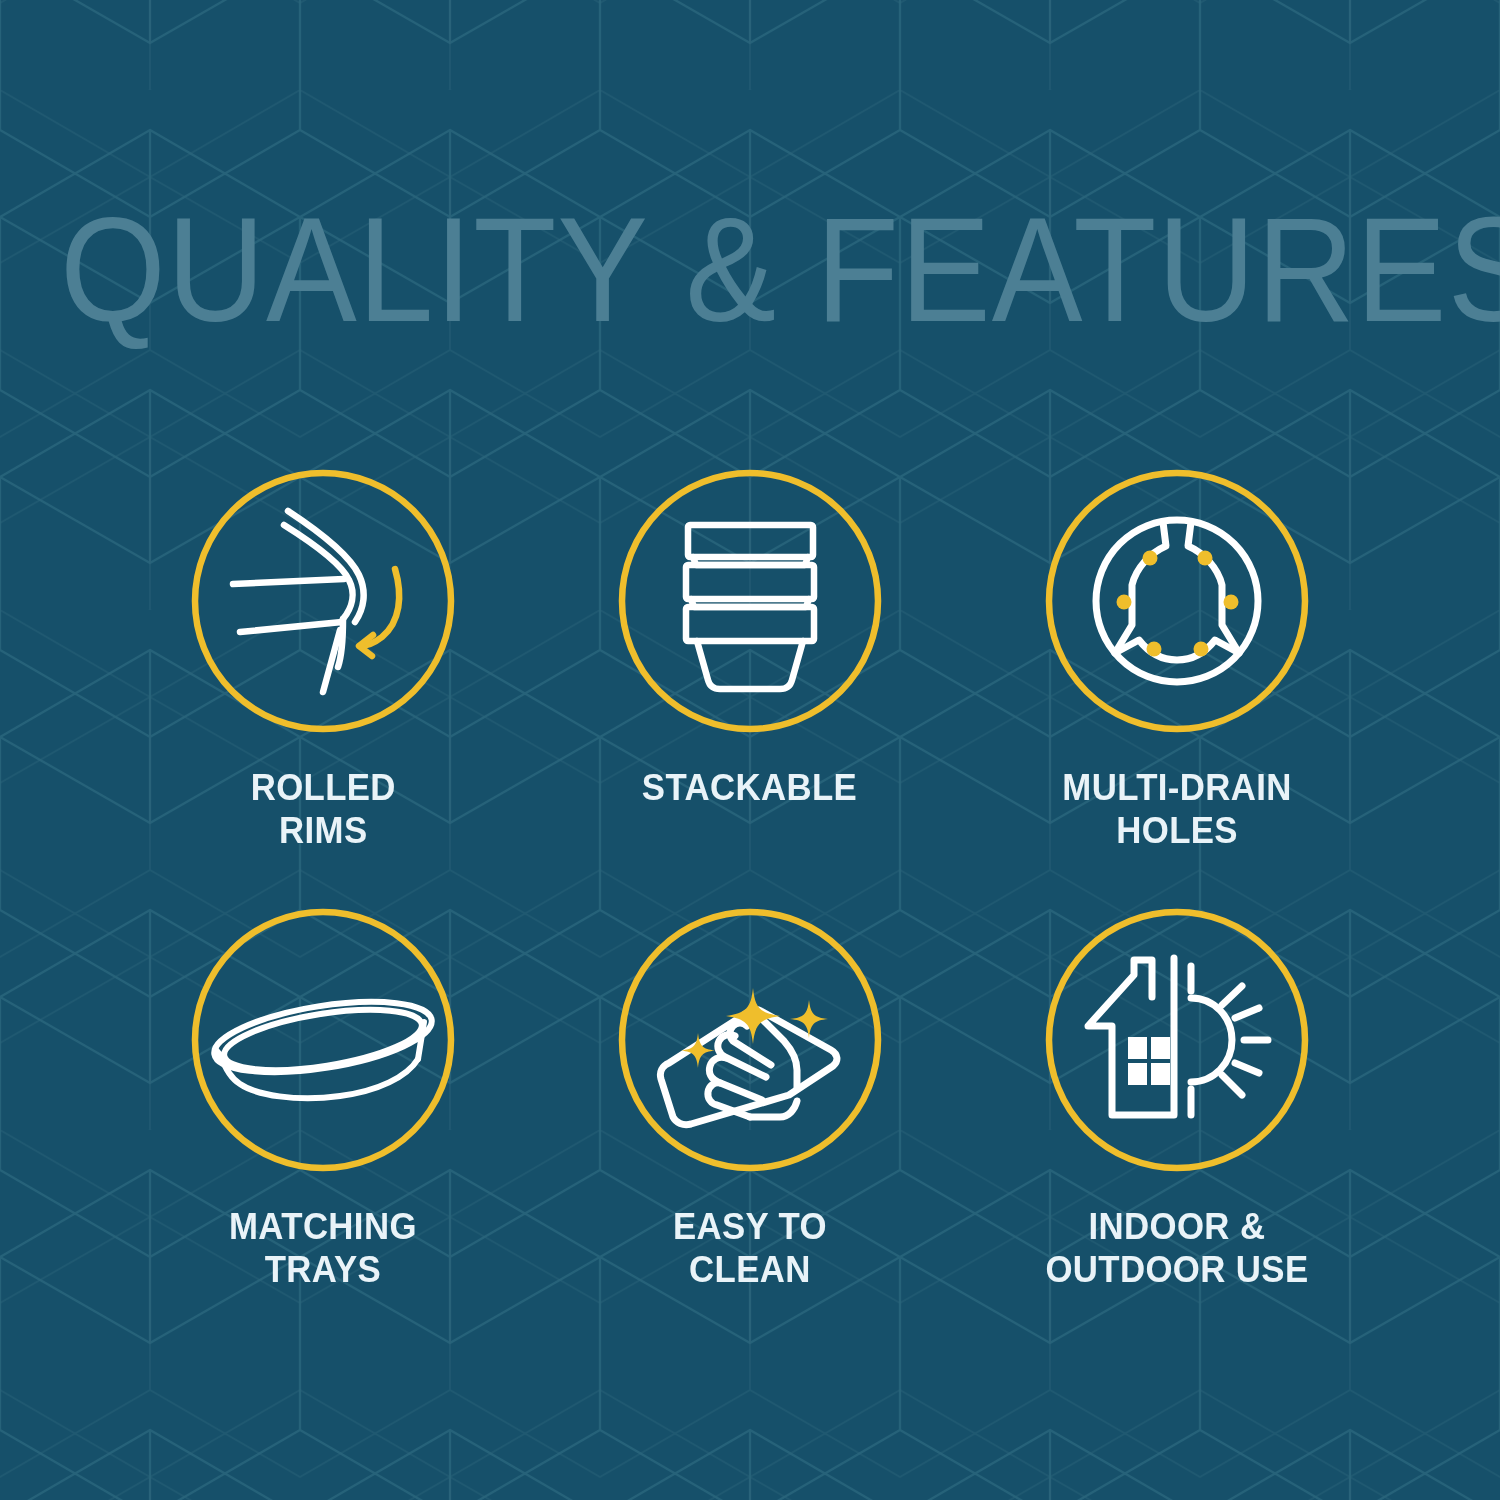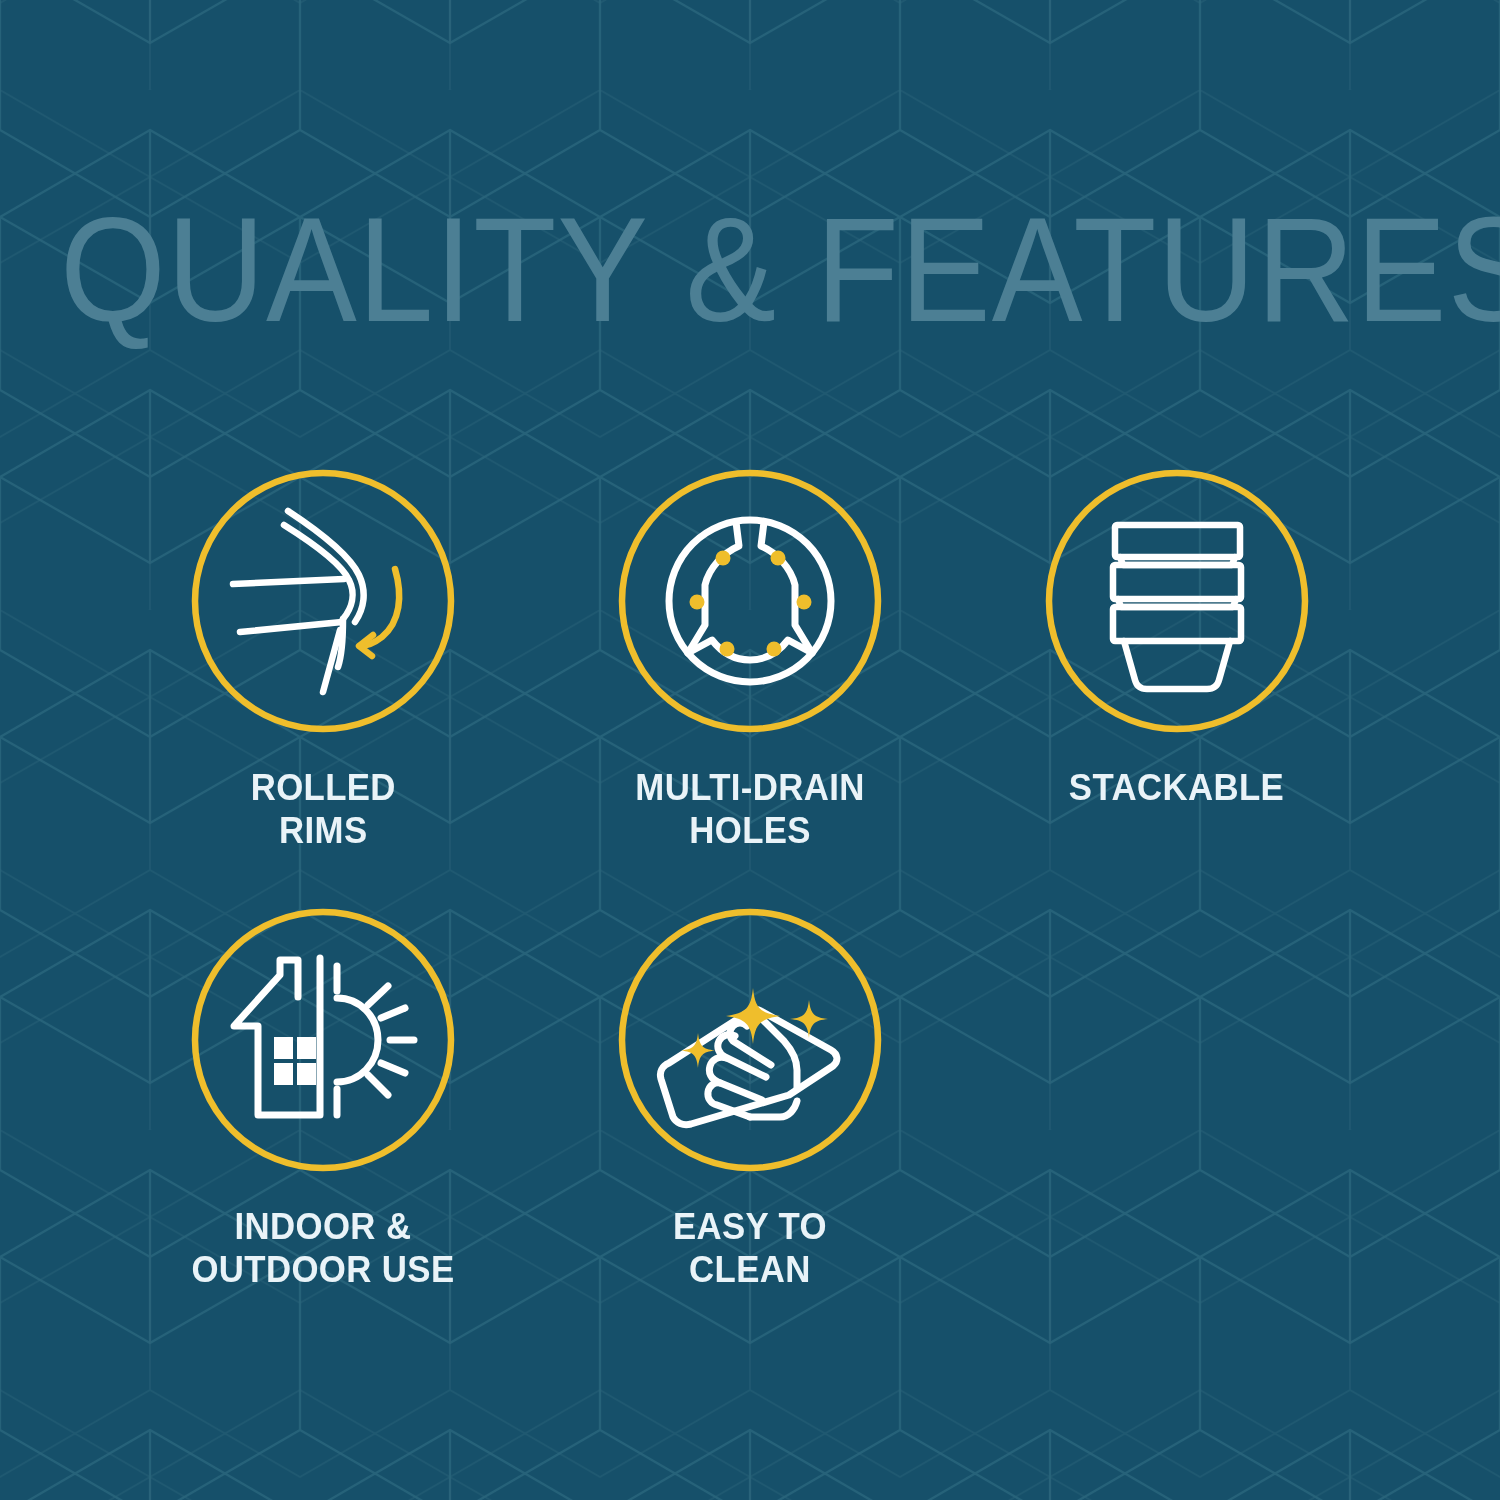--- a/index.html
+++ b/index.html
@@ -139,20 +139,37 @@
         </svg>
       </div>
       <div class="feature-label">ROLLED
 RIMS</div>
     </div>
 
     <div class="feature">
       <div class="badge">
         <svg viewBox="0 0 262 262" xmlns="http://www.w3.org/2000/svg">
           <circle cx="131" cy="131" r="128" fill="none" stroke="#efbe2c" stroke-width="6.5"></circle>
+          <g fill="none" stroke="#ffffff" stroke-width="6.5" stroke-linecap="round" stroke-linejoin="round">
+            <rect x="69" y="55" width="125" height="32" rx="2"></rect>
+            <path d="M74 87 L77 95 L186 95 L189 87"></path>
+            <rect x="67" y="95" width="128" height="34" rx="2"></rect>
+            <path d="M72 129 L75 137 L187 137 L190 129"></path>
+            <rect x="67" y="137" width="128" height="34" rx="2"></rect>
+            <path d="M78 171 L89 210 C90.5 216 95 219 101 219 L161 219 C167 219 171.5 216 173 210 L184 171"></path>
+          </g>
+        </svg>
+      </div>
+      <div class="feature-label">STACKABLE</div>
+    </div>
+
+    <div class="feature">
+      <div class="badge">
+        <svg viewBox="0 0 262 262" xmlns="http://www.w3.org/2000/svg">
+          <circle cx="131" cy="131" r="128" fill="none" stroke="#efbe2c" stroke-width="6.5"></circle>
           <g fill="none" stroke="#ffffff" stroke-width="7" stroke-linecap="round" stroke-linejoin="round">
             <circle cx="131" cy="131" r="81"></circle>
             <path d="M117 52 L120 76 C104 83 90 98 86 115 L86 155 L69 183"></path>
             <path d="M145 52 L142 76 C158 83 172 98 176 115 L176 155 L193 183"></path>
             <path d="M69 183 L93 170 C103 183 116 190 131 190 C146 190 159 183 169 170 L193 183"></path>
           </g>
           <g fill="#efbe2c" stroke="none">
             <circle cx="104" cy="88" r="7.5"></circle>
             <circle cx="159" cy="88" r="7.5"></circle>
             <circle cx="78" cy="132" r="7.5"></circle>
@@ -163,33 +180,58 @@
         </svg>
       </div>
       <div class="feature-label">MULTI-DRAIN
 HOLES</div>
     </div>
 
     <div class="feature">
       <div class="badge">
         <svg viewBox="0 0 262 262" xmlns="http://www.w3.org/2000/svg">
           <circle cx="131" cy="131" r="128" fill="none" stroke="#efbe2c" stroke-width="6.5"></circle>
-          <g fill="none" stroke="#ffffff" stroke-width="6.5" stroke-linecap="round" stroke-linejoin="round">
-            <rect x="69" y="55" width="125" height="32" rx="2"></rect>
-            <path d="M74 87 L77 95 L186 95 L189 87"></path>
-            <rect x="67" y="95" width="128" height="34" rx="2"></rect>
-            <path d="M72 129 L75 137 L187 137 L190 129"></path>
-            <rect x="67" y="137" width="128" height="34" rx="2"></rect>
-            <path d="M78 171 L89 210 C90.5 216 95 219 101 219 L161 219 C167 219 171.5 216 173 210 L184 171"></path>
-          </g>
-        </svg>
-      </div>
-      <div class="feature-label">STACKABLE</div>
-    </div>
-
+          <g fill="none" stroke="#ffffff" stroke-width="6" stroke-linecap="round" stroke-linejoin="round">
+            <ellipse cx="131" cy="128" rx="110" ry="31" transform="rotate(-9 131 128)"></ellipse>
+            <ellipse cx="131" cy="131" rx="100" ry="26" transform="rotate(-9 131 131)"></ellipse>
+            <path d="M29 147 C34 162 40 170 48 175 C64 186 104 193 148 187 C186 182 215 168 226 150"></path>
+            <path d="M24 141 L29 147"></path>
+            <path d="M232 113 L226 150"></path>
+          </g>
+        </svg>
+      </div>
+      <div class="feature-label">MATCHING
+TRAYS</div>
+    </div>
+
+    <div class="feature">
+      <div class="badge">
+        <svg viewBox="0 0 262 262" xmlns="http://www.w3.org/2000/svg">
+          <circle cx="131" cy="131" r="128" fill="none" stroke="#efbe2c" stroke-width="6.5"></circle>
+          <g fill="none" stroke="#ffffff" stroke-width="7" stroke-linecap="round" stroke-linejoin="round">
+            <path d="M142 102 L212 141 C219 145 220 152 214 157 L170 186 L72 215 C64 217 57 214 54 208 L42 170 C40 163 43 157 50 154 L128 104 C133 101 137 99 142 102 Z"></path>
+          </g>
+          <g fill="none" stroke="#ffffff" stroke-width="7" stroke-linecap="round" stroke-linejoin="round">
+            <path d="M116 127 C110 124 103 126 100 132 C97 138 100 145 106 148 L147 168"></path>
+            <path d="M107 149 C100 147 93 150 91 157 C89 164 92 170 99 173 L143 191"></path>
+            <path d="M101 174 C95 173 90 177 89 183 C88 189 92 195 98 196 L131 208"></path>
+            <path d="M128 117 C124 113 118 113 114 117 C110 121 110 128 114 132 L152 156"></path>
+            <path d="M139 106 L165 132 C172 140 178 151 178 161 L178 179"></path>
+            <path d="M131 208 L161 208 C170 208 176 200 178 192"></path>
+          </g>
+          <g fill="#efbe2c" stroke="none">
+            <path d="M134 79 C136 99 141 104 161 107 C141 110 136 115 134 135 C132 115 127 110 107 107 C127 104 132 99 134 79 Z"></path>
+            <path d="M190 91 C191.6 105 195 108.6 209 110 C195 111.4 191.6 115 190 129 C188.4 115 185 111.4 171 110 C185 108.6 188.4 105 190 91 Z"></path>
+            <path d="M79 124 C80.4 137 83.5 140 96 141.5 C83.5 143 80.4 146 79 159 C77.6 146 74.5 143 62 141.5 C74.5 140 77.6 137 79 124 Z"></path>
+          </g>
+        </svg>
+      </div>
+      <div class="feature-label">EASY TO
+CLEAN</div>
+    </div>
 
     <div class="feature">
       <div class="badge">
         <svg viewBox="0 0 262 262" xmlns="http://www.w3.org/2000/svg">
           <circle cx="131" cy="131" r="128" fill="none" stroke="#efbe2c" stroke-width="6.5"></circle>
           <g fill="none" stroke="#ffffff" stroke-width="7" stroke-linecap="round" stroke-linejoin="round">
             <path d="M128 49 L128 206 L66 206 L66 117 L42 117 L88 66 L88 51 L106 51 L106 88"></path>
           </g>
           <g fill="#ffffff" stroke="none">
             <rect x="82" y="128" width="19" height="22"></rect>
@@ -206,40 +248,14 @@
             <path d="M176 166 L196 186"></path>
             <path d="M189 109 L213 99"></path>
             <path d="M189 154 L213 164"></path>
           </g>
         </svg>
       </div>
       <div class="feature-label">INDOOR &amp;
 OUTDOOR USE</div>
     </div>
 
-    <div class="feature">
-      <div class="badge">
-        <svg viewBox="0 0 262 262" xmlns="http://www.w3.org/2000/svg">
-          <circle cx="131" cy="131" r="128" fill="none" stroke="#efbe2c" stroke-width="6.5"></circle>
-          <g fill="none" stroke="#ffffff" stroke-width="7" stroke-linecap="round" stroke-linejoin="round">
-            <path d="M142 102 L212 141 C219 145 220 152 214 157 L170 186 L72 215 C64 217 57 214 54 208 L42 170 C40 163 43 157 50 154 L128 104 C133 101 137 99 142 102 Z"></path>
-          </g>
-          <g fill="none" stroke="#ffffff" stroke-width="7" stroke-linecap="round" stroke-linejoin="round">
-            <path d="M116 127 C110 124 103 126 100 132 C97 138 100 145 106 148 L147 168"></path>
-            <path d="M107 149 C100 147 93 150 91 157 C89 164 92 170 99 173 L143 191"></path>
-            <path d="M101 174 C95 173 90 177 89 183 C88 189 92 195 98 196 L131 208"></path>
-            <path d="M128 117 C124 113 118 113 114 117 C110 121 110 128 114 132 L152 156"></path>
-            <path d="M139 106 L165 132 C172 140 178 151 178 161 L178 179"></path>
-            <path d="M131 208 L161 208 C170 208 176 200 178 192"></path>
-          </g>
-          <g fill="#efbe2c" stroke="none">
-            <path d="M134 79 C136 99 141 104 161 107 C141 110 136 115 134 135 C132 115 127 110 107 107 C127 104 132 99 134 79 Z"></path>
-            <path d="M190 91 C191.6 105 195 108.6 209 110 C195 111.4 191.6 115 190 129 C188.4 115 185 111.4 171 110 C185 108.6 188.4 105 190 91 Z"></path>
-            <path d="M79 124 C80.4 137 83.5 140 96 141.5 C83.5 143 80.4 146 79 159 C77.6 146 74.5 143 62 141.5 C74.5 140 77.6 137 79 124 Z"></path>
-          </g>
-        </svg>
-      </div>
-      <div class="feature-label">EASY TO
-CLEAN</div>
-    </div>
-
   </div>
 </div>
 
 </body></html>

